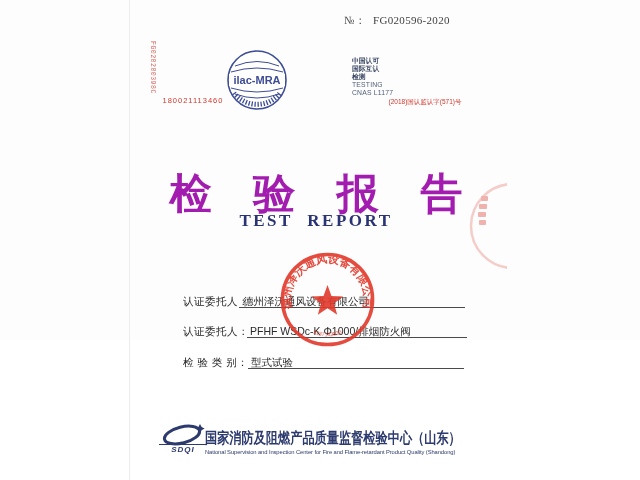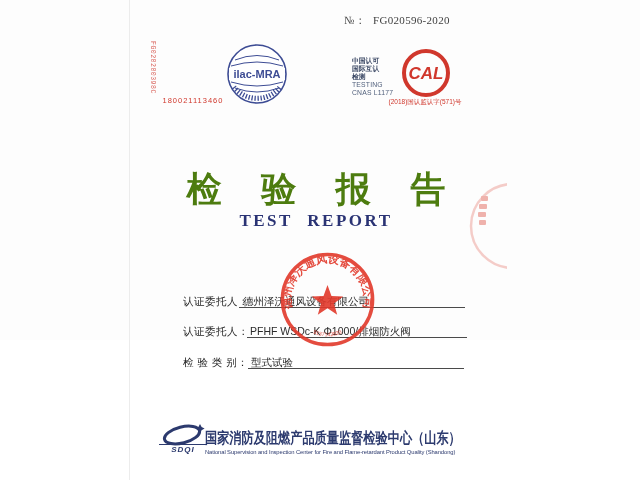--- a/index.html
+++ b/index.html
@@ -21,22 +21,22 @@
                color:#d4483f; letter-spacing:.5px; font-family:"Liberation Mono", monospace; opacity:.85; }
   .cma-num  { left:160px; top:96px; width:66px; text-align:center; font-size:7.5px;
               color:#d0372c; letter-spacing:1px; font-weight:normal; }
   .cal-cap  { left:382px; top:98px; width:86px; text-align:center; font-size:6.5px;
               color:#d0372c; white-space:nowrap; }
   .cnas-lines { left:352px; top:57px; font-size:6.8px; line-height:8px; color:#3d4a66;
                 font-weight:bold; }
   .cnas-lines .en { font-weight:normal; color:#51607c; letter-spacing:.2px; }
 
   
-  .title-zh { left:130px; top:166px; width:372px; text-align:center; font-size:35px;
-              font-weight:bold; color:#4d7c0f; letter-spacing:15px; text-indent:15px; }
+  .title-zh { left:130px; top:166px; width:372px; text-align:center; font-size:42px;
+              font-weight:bold; color:#a21caf; letter-spacing:15px; text-indent:15px; }
   .title-en { left:130px; top:211px; width:372px; text-align:center; font-size:17px;
               font-weight:bold; color:#2a3374; letter-spacing:2.5px; word-spacing:8px;
               font-family:"Liberation Serif", serif; }
 
   
   .row-label { font-size:10.5px; color:#1f1f1f; letter-spacing:.5px; white-space:nowrap; }
   .row-value { font-size:10.5px; color:#2a2a2a; white-space:nowrap; }
   .u-line { border-bottom:1px solid #4a4a4a; height:1px; }
 
   
@@ -58,47 +58,41 @@
   <div class="abs page-edge"></div>
 
   <div class="abs report-no">
     <span>№：</span><span class="num">FG020596-2020</span>
   </div>
 
   <div class="abs side-code">FG020200398C</div>
 
   <div class="abs cma-num">180021113460</div>
 
-  <div class="abs" style="left:226px; top:43px;">
+  <div class="abs" style="left:226px; top:49px;">
     <svg width="62" height="62" viewBox="0 0 62 62">
       <circle cx="31" cy="31" r="29" fill="#fff" stroke="#3d4c94" stroke-width="1.6"></circle>
       <path d="M9,17 Q31,8 53,17" fill="none" stroke="#3d4c94" stroke-width="1"></path>
       <path d="M5,23 Q31,15 57,23" fill="none" stroke="#3d4c94" stroke-width="1"></path>
       <path d="M5,39 Q31,47 57,39" fill="none" stroke="#3d4c94" stroke-width="1"></path>
       <path d="M9,45 Q31,53 53,45" fill="none" stroke="#3d4c94" stroke-width="1"></path>
       <path d="M8,44 A29,29 0 0 0 54,44" fill="none" stroke="#3d4c94" stroke-width="5" stroke-dasharray="1.3,1.7"></path>
       <rect x="3" y="25" width="56" height="12" fill="#fff"></rect>
       <text x="31" y="35" text-anchor="middle" font-size="11" font-weight="bold" fill="#3d4c94">ilac-MRA</text>
     </svg>
   </div>
 
   <div class="abs cnas-lines">
     <div>中国认可</div>
     <div>国际互认</div>
     <div>检测</div>
     <div class="en">TESTING</div>
     <div class="en">CNAS L1177</div>
   </div>
 
-  <div class="abs" style="left:398px; top:48px;">
-    <svg width="56" height="50" viewBox="0 0 56 50">
-      <circle cx="28" cy="25" r="22" fill="none" stroke="#d0372c" stroke-width="4"></circle>
-      <text x="28" y="31" text-anchor="middle" font-size="17" font-weight="bold" font-style="italic" fill="#d0372c">CAL</text>
-    </svg>
-  </div>
   <div class="abs cal-cap">(2018)国认监认字(571)号</div>
 
   <div class="abs title-zh">检 验 报 告</div>
   <div class="abs title-en">TEST REPORT</div>
 
   <div class="abs row-label" style="left:183px; top:295px;">认证委托人：</div>
   <div class="abs row-value" style="left:243px; top:295px;">德州泽沃通风设备有限公司</div>
   <div class="abs u-line" style="left:239px; top:307px; width:226px;"></div>
 
   <div class="abs row-label" style="left:183px; top:325px;">认证委托人：</div>

